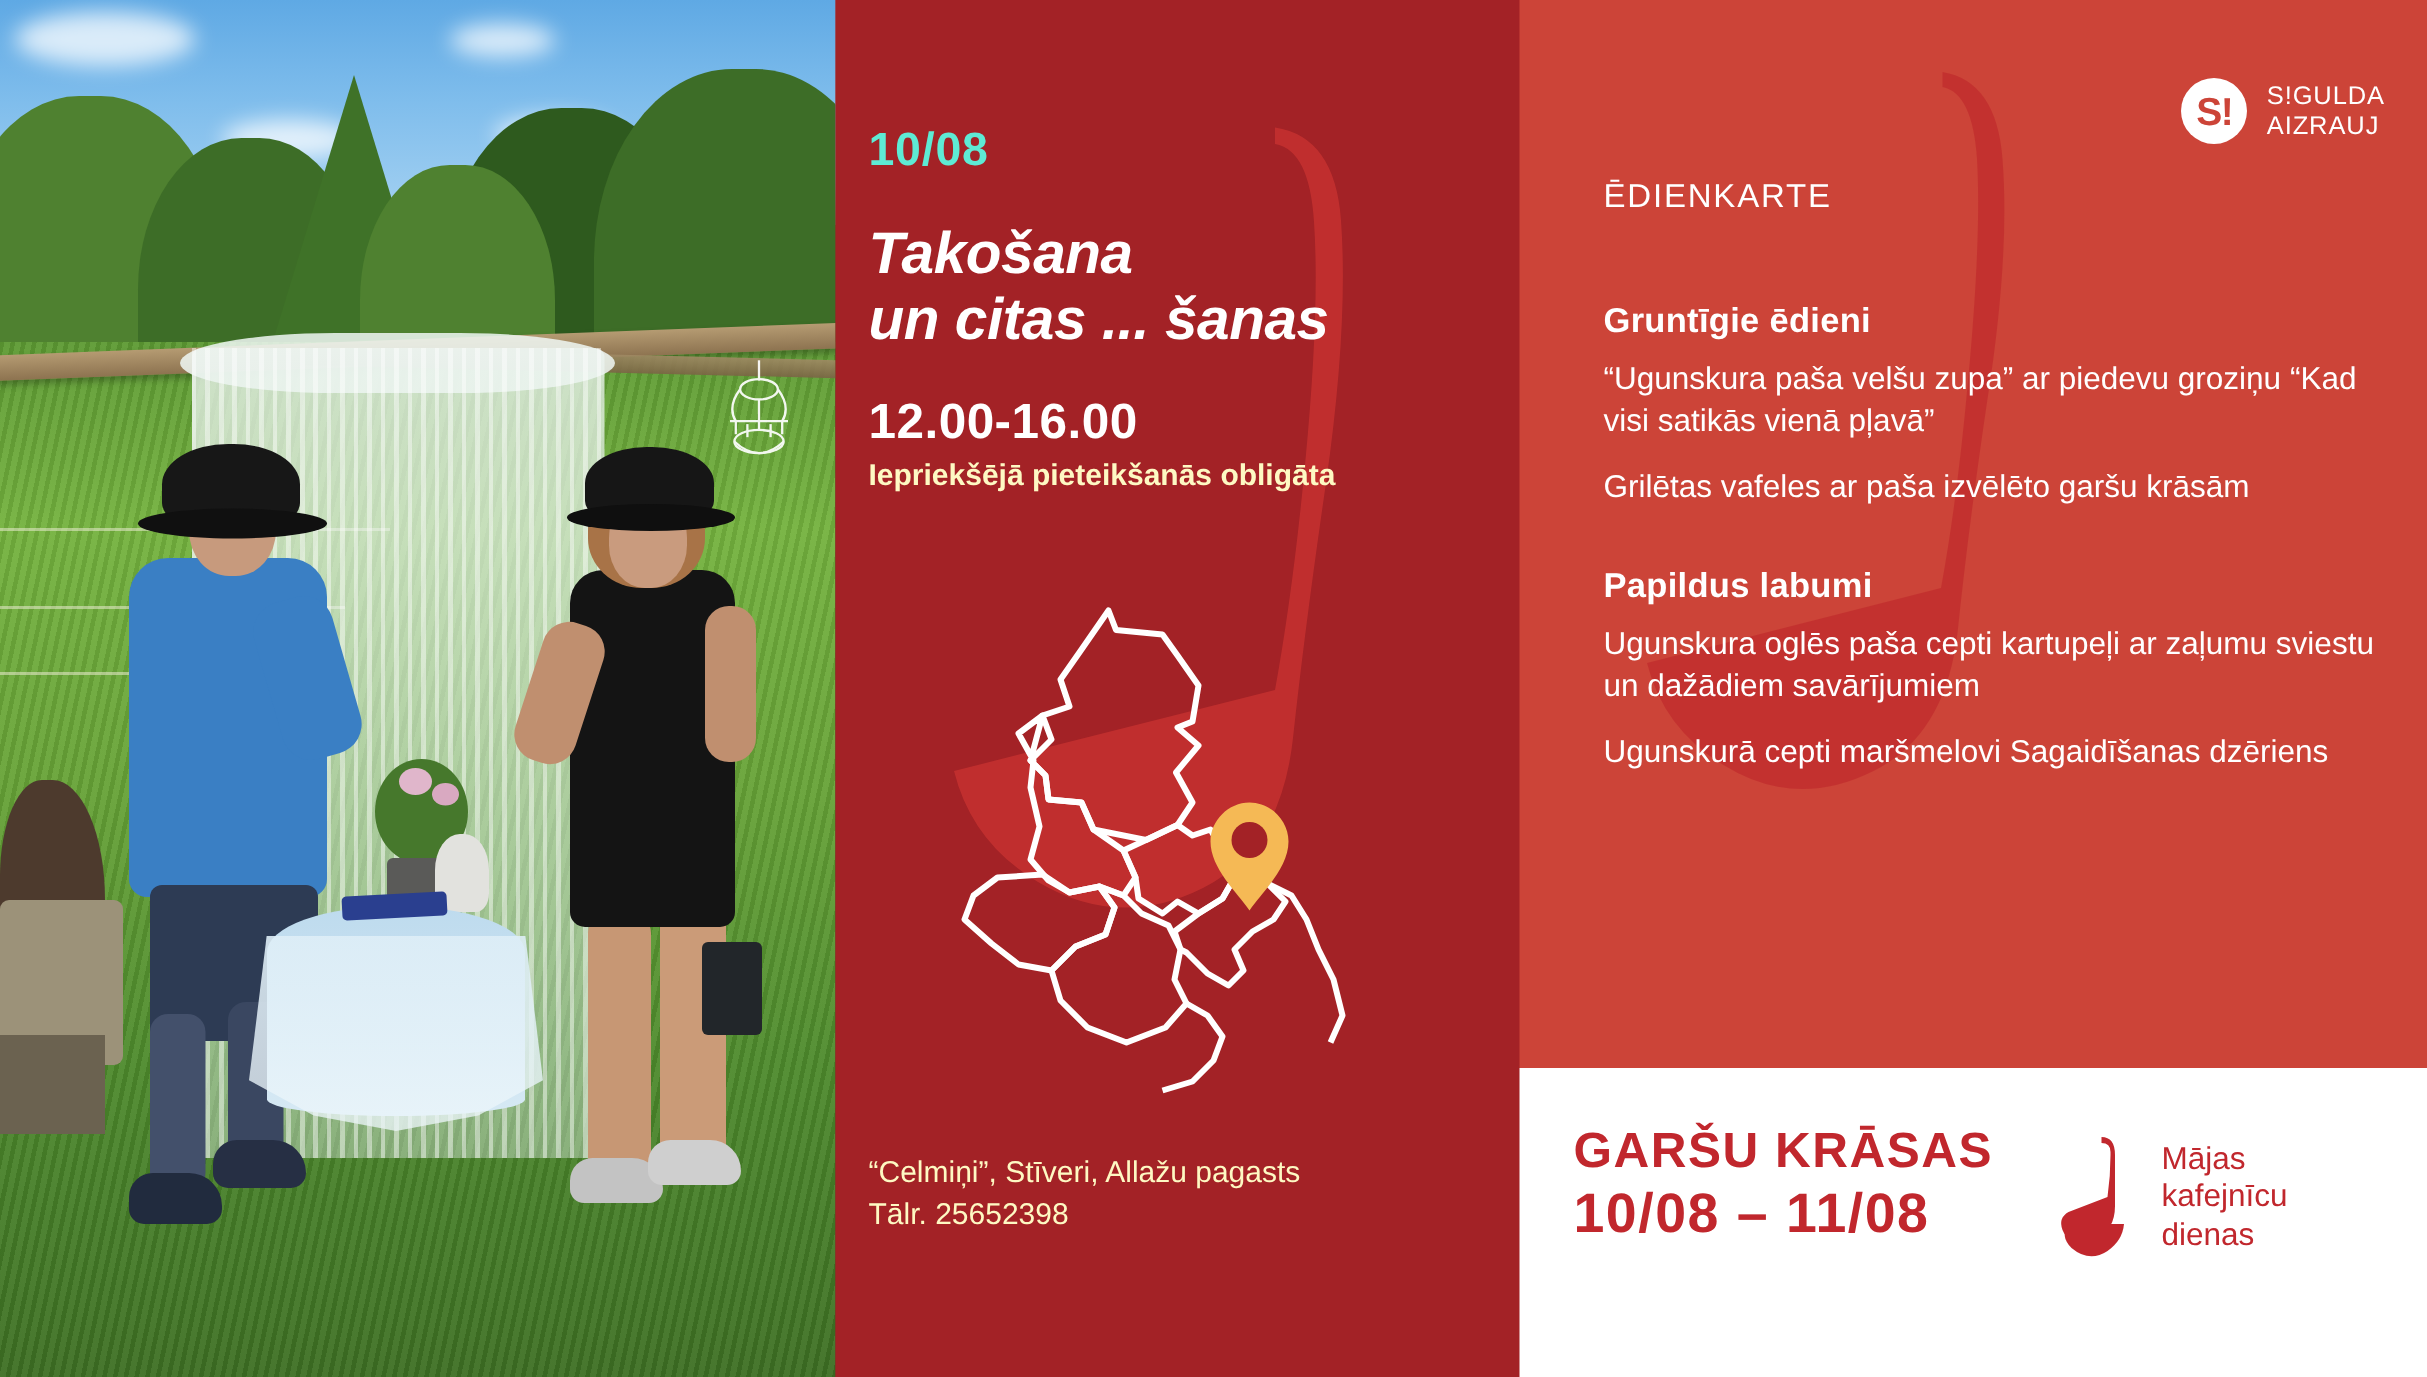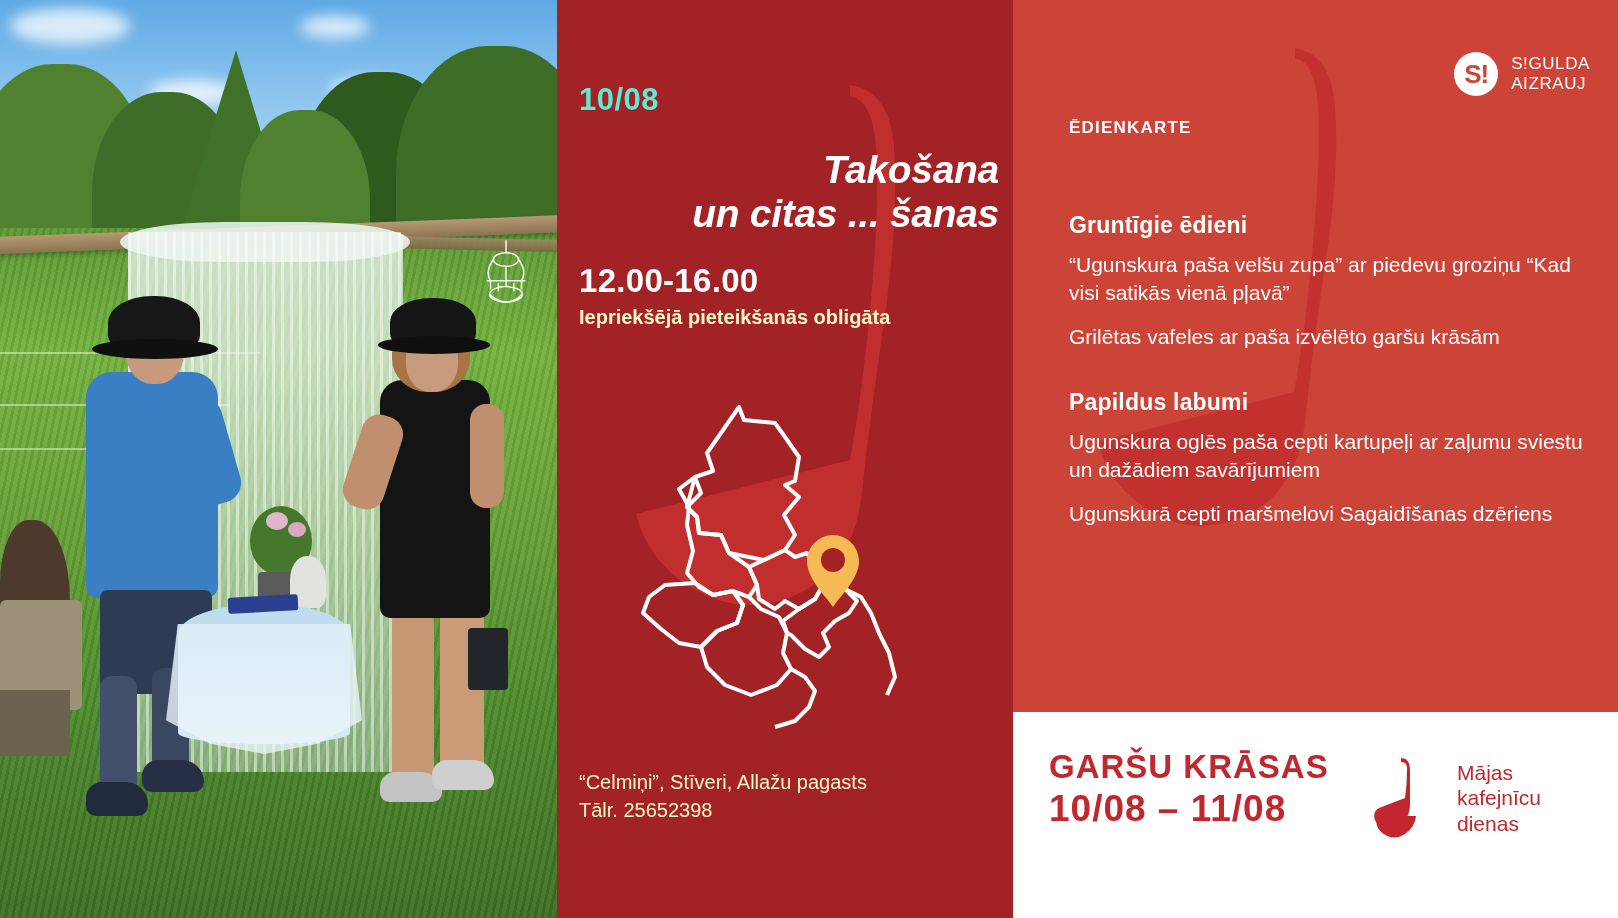--- a/index.html
+++ b/index.html
@@ -77,47 +77,47 @@
   .chair2{left:0px;top:690px;width:70px;height:66px;background:#6b6250;}
   .fur{left:0px;top:520px;width:70px;height:160px;background:#4d3a2d;border-radius:40% 50% 30% 20%;}
   .lantern{left:468px;top:628px;width:40px;height:62px;background:#22262a;border-radius:4px;}
 
   
   .mid{position:absolute;left:557px;top:0;width:456px;height:918px;background:#A32226;overflow:hidden;}
   .ladle-mid{position:absolute;left:50px;top:60px;width:360px;height:700px;opacity:1;}
   .mid-content{position:absolute;left:22px;top:0;width:420px;height:918px;}
   .date-top{position:absolute;left:0;top:82px;font-size:31px;font-weight:bold;color:#5eead4;letter-spacing:.5px;}
   .title{position:absolute;left:0;top:148px;width:420px;font-size:39px;font-weight:bold;font-style:italic;
-         color:#fff;line-height:1.12;letter-spacing:-.3px;text-align:right;}
+         color:#fff;line-height:1.12;letter-spacing:-.3px;}
   .time{position:absolute;left:0;top:262px;font-size:33px;font-weight:bold;color:#fff;letter-spacing:.3px;}
   .subnote{position:absolute;left:0;top:306px;font-size:20px;color:#fef9c3;font-weight:700;}
   .mapwrap{position:absolute;left:30px;top:385px;width:290px;height:360px;}
   .addr{position:absolute;left:0;top:768px;width:400px;font-size:20px;color:#fef9c3;font-weight:300;line-height:1.42;}
 
   
   .right{position:absolute;left:1013px;top:0;width:605px;height:712px;background:#CC4438;overflow:hidden;}
   .ladle-right{position:absolute;left:60px;top:30px;width:330px;height:620px;}
   .logo{position:absolute;right:28px;top:52px;display:flex;align-items:center;gap:13px;}
   .logo-mark{width:44px;height:44px;border-radius:50%;background:#fff;color:#CC4438;
              font-size:26px;font-weight:bold;display:flex;align-items:center;justify-content:center;
              letter-spacing:-1px;line-height:1;}
   .logo-text{color:#fff;font-size:17px;font-weight:400;line-height:1.18;letter-spacing:.6px;}
-  .menu-title{position:absolute;left:56px;top:118px;font-size:17px;color:#fff;letter-spacing:1.2px;font-weight:700;}
-  .menu{position:absolute;left:56px;top:212px;width:520px;}
+  .menu-title{position:absolute;left:56px;top:118px;font-size:22px;color:#fff;letter-spacing:1.2px;font-weight:400;}
+  .menu{position:absolute;left:56px;top:200px;width:520px;}
   .sec-head{font-size:23px;font-weight:bold;color:#fff;margin:0 0 12px 0;letter-spacing:.2px;}
   .sec-head.second{margin-top:38px;}
   .sec-item{font-size:21px;color:#fff;font-weight:300;line-height:1.33;margin-bottom:16px;}
 
   
   .bottom{position:absolute;left:1013px;top:712px;width:605px;height:206px;background:#fff;}
   .gk{position:absolute;left:36px;top:36px;color:#C1272D;}
   .gk-line1{font-size:33px;font-weight:bold;letter-spacing:1px;line-height:1.18;}
   .gk-line2{font-size:37px;font-weight:bold;letter-spacing:1px;line-height:1.18;}
   .mkd{position:absolute;left:358px;top:40px;display:flex;align-items:center;gap:12px;}
-  .mkd-text{color:#C1272D;font-size:21px;line-height:1.22;font-weight:400;margin-left:16px;}
+  .mkd-text{color:#C1272D;font-size:21px;line-height:1.22;font-weight:400;}
 </style>
 </head>
 <body>
 
 <div class="poster">
 
   <div class="photo">
     <div class="sky"></div>
     <div class="cloud c1"></div>
     <div class="cloud c2"></div>

